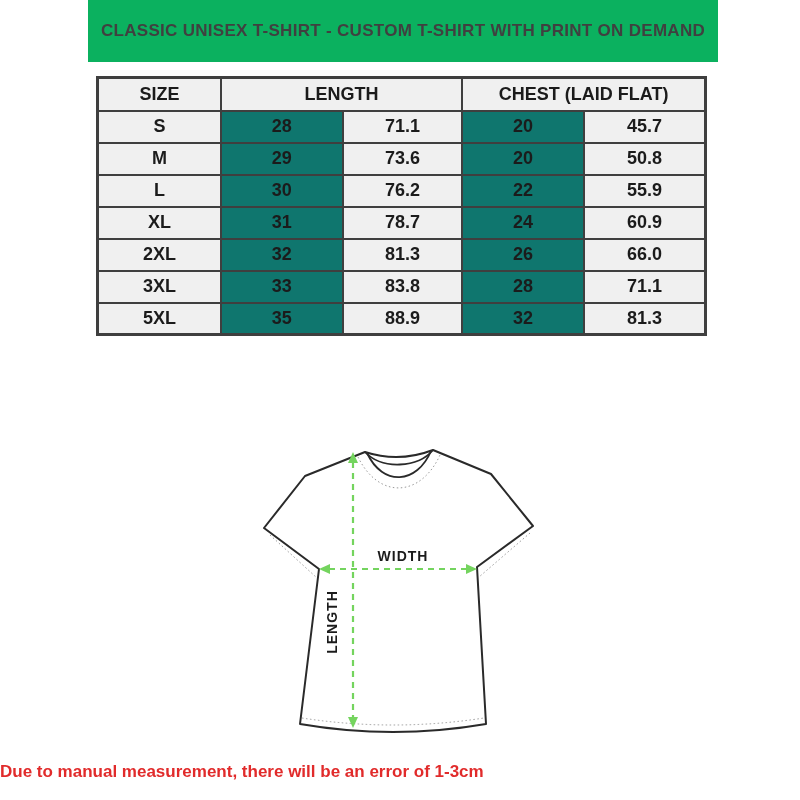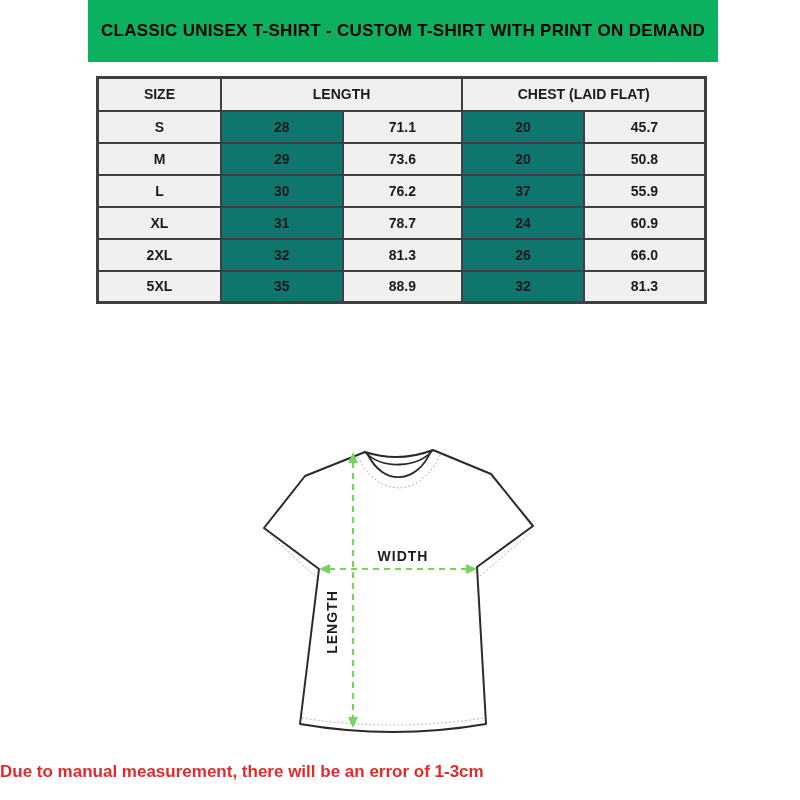--- a/index.html
+++ b/index.html
@@ -19,34 +19,34 @@
   }
   .page{position:absolute;inset:0;background:#ffffff;}
 
   
   .banner{
     position:absolute;left:88px;top:0;width:630px;height:62px;
     background:var(--banner-bg);
     display:flex;align-items:center;justify-content:center;
   }
   .banner span{
-    color:#000000;font-weight:700;font-size:17px;letter-spacing:.3px;
+    color:#404040;font-weight:700;font-size:17px;letter-spacing:.3px;
     white-space:nowrap;
   }
 
   
   table.size-table{
     position:absolute;left:96px;top:76px;width:611px;
     border-collapse:collapse;table-layout:fixed;
     border:3px solid var(--border-dark);
   }
   .size-table th,.size-table td{
     border:2px solid var(--border-dark);
     text-align:center;vertical-align:middle;
-    font-weight:700;font-size:14px;color:var(--text-dark);
+    font-weight:700;font-size:18px;color:var(--text-dark);
     padding:0;
   }
   .size-table th{height:33px;background:var(--cell-gray);}
   .size-table td{height:32px;background:#0f766e;}
   .size-table td.shaded{background:var(--cell-gray);}
 
   
   .tshirt-figure{position:absolute;left:250px;top:430px;width:300px;height:325px;text-align:center;}
   .shirt-line{fill:#ffffff;stroke:#2a2a2a;stroke-width:2;stroke-linejoin:round;}
   .shirt-detail{fill:none;stroke:#2a2a2a;stroke-width:1.8;}
@@ -100,36 +100,43 @@
         <td class="shaded">M</td>
         <td>29</td>
         <td class="shaded">73.6</td>
         <td>20</td>
         <td class="shaded">50.8</td>
       </tr>
       <tr>
         <td class="shaded">L</td>
         <td>30</td>
         <td class="shaded">76.2</td>
-        <td>37</td>
+        <td>22</td>
         <td class="shaded">55.9</td>
       </tr>
       <tr>
         <td class="shaded">XL</td>
         <td>31</td>
         <td class="shaded">78.7</td>
         <td>24</td>
         <td class="shaded">60.9</td>
       </tr>
       <tr>
         <td class="shaded">2XL</td>
         <td>32</td>
         <td class="shaded">81.3</td>
         <td>26</td>
         <td class="shaded">66.0</td>
+      </tr>
+      <tr>
+        <td class="shaded">3XL</td>
+        <td>33</td>
+        <td class="shaded">83.8</td>
+        <td>28</td>
+        <td class="shaded">71.1</td>
       </tr>
       <tr>
         <td class="shaded">5XL</td>
         <td>35</td>
         <td class="shaded">88.9</td>
         <td>32</td>
         <td class="shaded">81.3</td>
       </tr>
     </tbody>
   </table>

